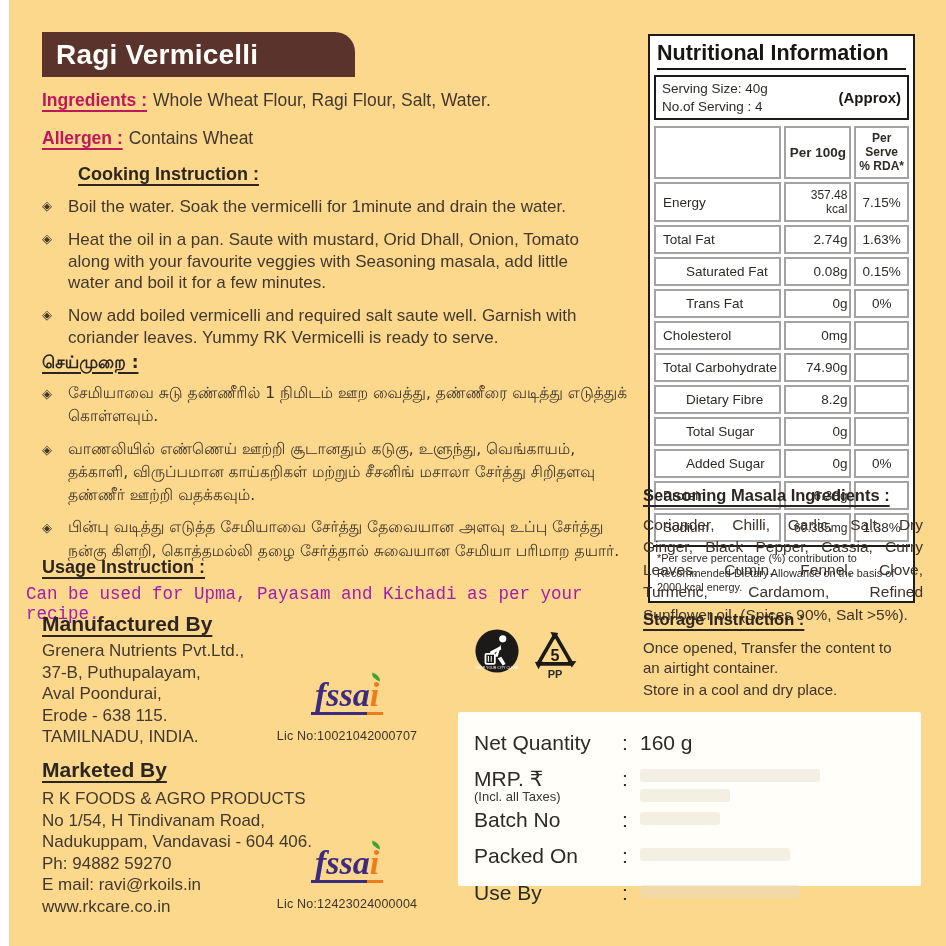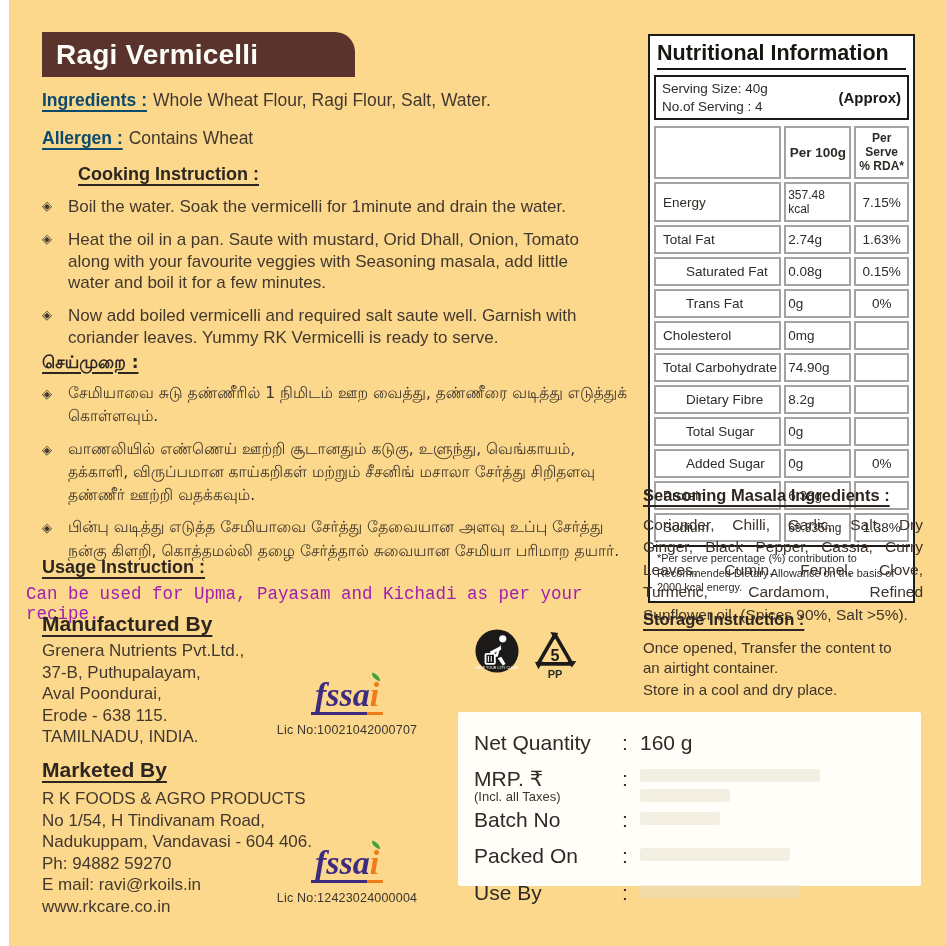--- a/index.html
+++ b/index.html
@@ -15,21 +15,21 @@
   .h-ul{font-weight:bold;color:#2c2520;text-decoration:underline;text-decoration-thickness:2px;text-underline-offset:4px;}
   .sec-head{font-size:18px;font-weight:bold;color:#2c2520;}
 
   
   .title-box{left:42px;top:32px;width:313px;height:45px;background:#5a342c;border-radius:0 20px 0 0;
     display:flex;align-items:center;padding-left:14px;box-sizing:border-box;}
   .title-box span{color:#fdfdf8;font-size:28px;font-weight:bold;letter-spacing:.2px;}
 
   
   .inline-line{font-size:17.5px;color:#43382e;}
-  .inline-line .lead{font-weight:bold;color:#0c4a6e;text-decoration:underline;text-decoration-thickness:2px;text-underline-offset:4px;margin-right:6px;}
+  .inline-line .lead{font-weight:bold;color:#be185d;text-decoration:underline;text-decoration-thickness:2px;text-underline-offset:4px;margin-right:6px;}
 
   .bullets{display:flex;flex-direction:column;gap:11px;}
   .bullet{display:flex;font-size:17px;line-height:1.28;color:#43382e;}
   .bullet .mark{width:26px;flex:none;font-size:13px;padding-top:2px;color:#43382e;}
   .bullet .txt{flex:1;}
 
   .tamil{font-family:"DejaVu Sans",sans-serif;}
   .tamil .bullet{font-size:15.5px;line-height:1.5;color:#3d332a;}
 
   
@@ -38,37 +38,37 @@
 
   
   .fssai{width:170px;text-align:center;}
   .fssai .logo{display:inline-block;position:relative;font-family:"Liberation Serif","DejaVu Serif",serif;
     font-style:italic;font-weight:bold;font-size:34px;line-height:1;padding:0 4px 3px 4px;
     background:linear-gradient(to right,#3d2b80 78%,#ef7c1a 78%) bottom/100% 3px no-repeat;}
   .fssai .fssa{color:#3d2b80;}
   .fssai .ifl{color:#ef7c1a;}
   .fssai .leaf{position:absolute;right:2px;top:-4px;width:10px;height:6px;background:#3da435;
     border-radius:0 100% 0 100%;transform:rotate(18deg);}
-  .fssai .lic{font-size:12.5px;color:#3a342e;margin-top:8px;letter-spacing:.2px;}
+  .fssai .lic{font-size:12.5px;color:#3a342e;margin-top:14px;letter-spacing:.2px;}
 
   
   .pp-label{font-size:11px;font-weight:bold;color:#2b2b2b;text-align:center;margin-top:-2px;}
 
   
   .nut-box{left:648px;top:34px;width:267px;background:#ffffff;border:2.5px solid #1d1b18;box-sizing:border-box;color:#2e2b27;}
   .nut-title{font-size:21.5px;font-weight:bold;color:#181613;padding:5px 7px 4px 7px;}
   .nut-title span{border-bottom:2px solid #181613;display:inline-block;padding-bottom:2px;width:100%;box-sizing:border-box;}
   .nut-serving{border:2px solid #1d1b18;margin:1px 4px 3px 4px;display:flex;justify-content:space-between;align-items:center;padding:3px 6px;}
   .nut-serving .sv{font-size:13.5px;line-height:1.3;}
   .nut-serving .approx{font-size:15px;font-weight:bold;color:#181613;}
   table.nut{border-collapse:separate;border-spacing:3px;width:calc(100% - 2px);margin:0 1px;}
   table.nut td{border:2px solid #a3a3a3;font-size:13.5px;padding:4px 2px;height:17px;}
   table.nut td.lbl{width:128px;padding-left:7px;text-align:left;}
   table.nut td.lbl.ind{padding-left:30px;}
-  table.nut td.c1{width:66px;text-align:left;}
+  table.nut td.c1{width:66px;text-align:right;}
   table.nut td.c2{width:56px;text-align:center;}
   table.nut td.hdr{font-weight:bold;text-align:center;}
   table.nut td.small{font-size:12px;}
   .hdr .two{font-size:12px;line-height:1.15;font-weight:bold;}
   .nut-foot{border-top:2px solid #1d1b18;margin:0px 3px 3px 3px;padding:4px 4px;font-size:10.9px;line-height:1.3;color:#2e2b27;}
 
   
   .seasoning-text{font-size:15.5px;line-height:1.45;text-align:justify;color:#3d332a;}
   .storage-text{font-size:15px;line-height:1.35;color:#3d332a;}
 

